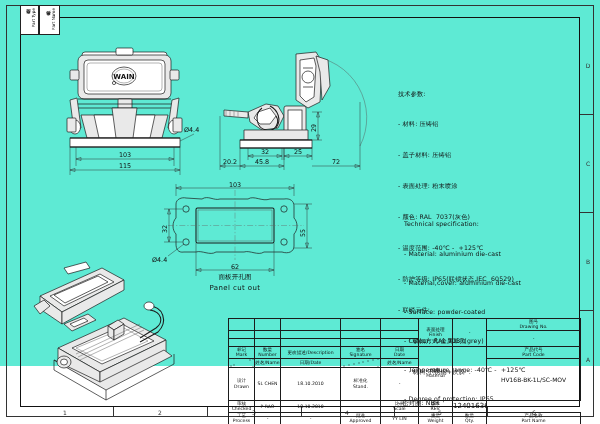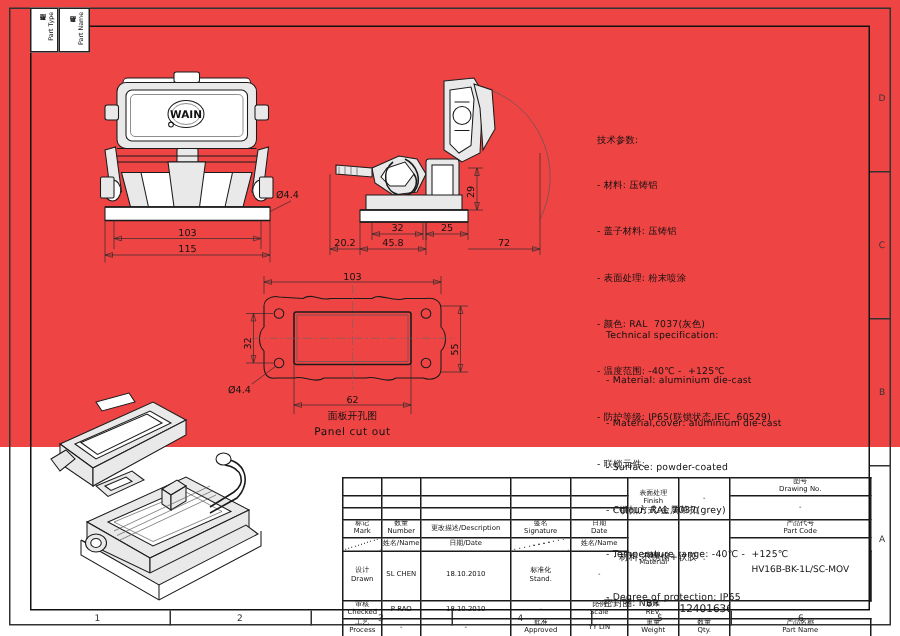--- a/index.html
+++ b/index.html
@@ -1,18 +1,18 @@
 <!DOCTYPE html>
 <html><head>
 <meta charset="utf-8">
 <style>
   html,body{margin:0;padding:0;background:#ffffff;}
   body{width:600px;height:424px;overflow:hidden;
        font-family:"DejaVu Sans","Liberation Sans",sans-serif;color:#1a1a1a;}
-  #sheet{position:relative;width:600px;height:298px;background:#ef4444;}
+  #sheet{position:relative;width:600px;height:366px;background:#5eead4;}
 
   
   .outer-border{position:absolute;left:6px;top:5px;width:588px;height:412px;
        border:1px solid #333;box-sizing:border-box;}
   .inner-border{position:absolute;left:20px;top:17px;width:560px;height:390px;
        border:1.4px solid #111;box-sizing:border-box;}
 
   .zone-mark{position:absolute;font-size:6px;color:#333;text-align:center;
        line-height:1;}
   .zone-b{top:410px;}

